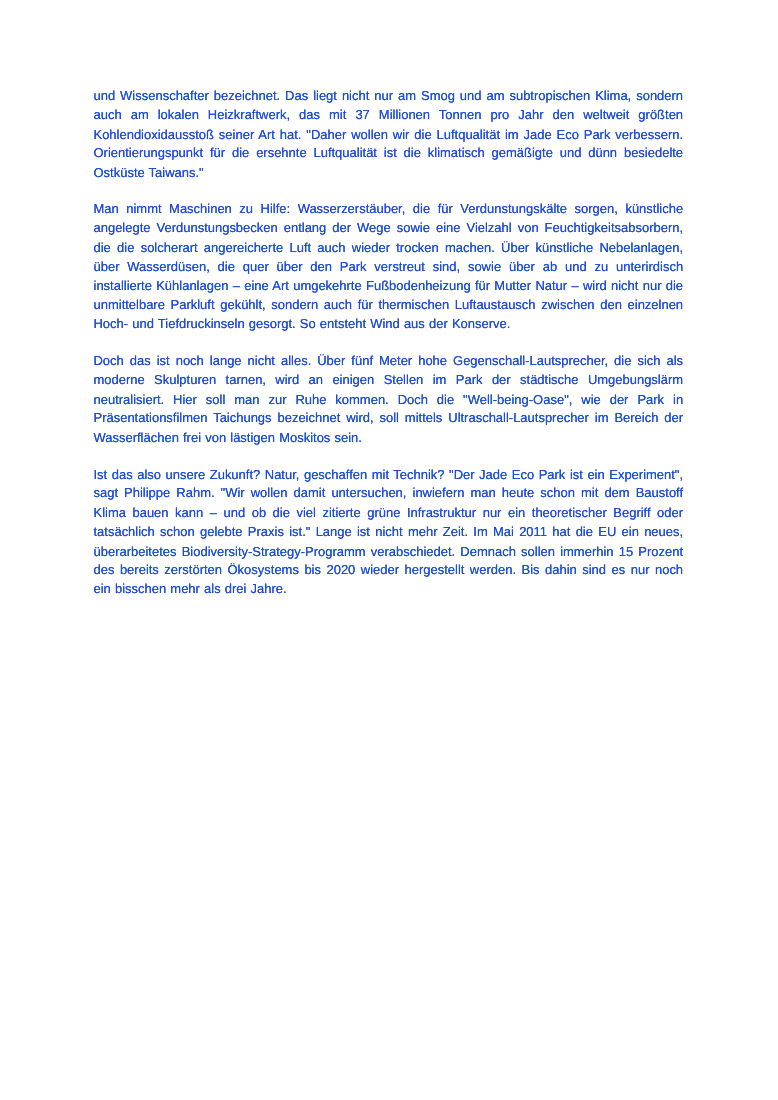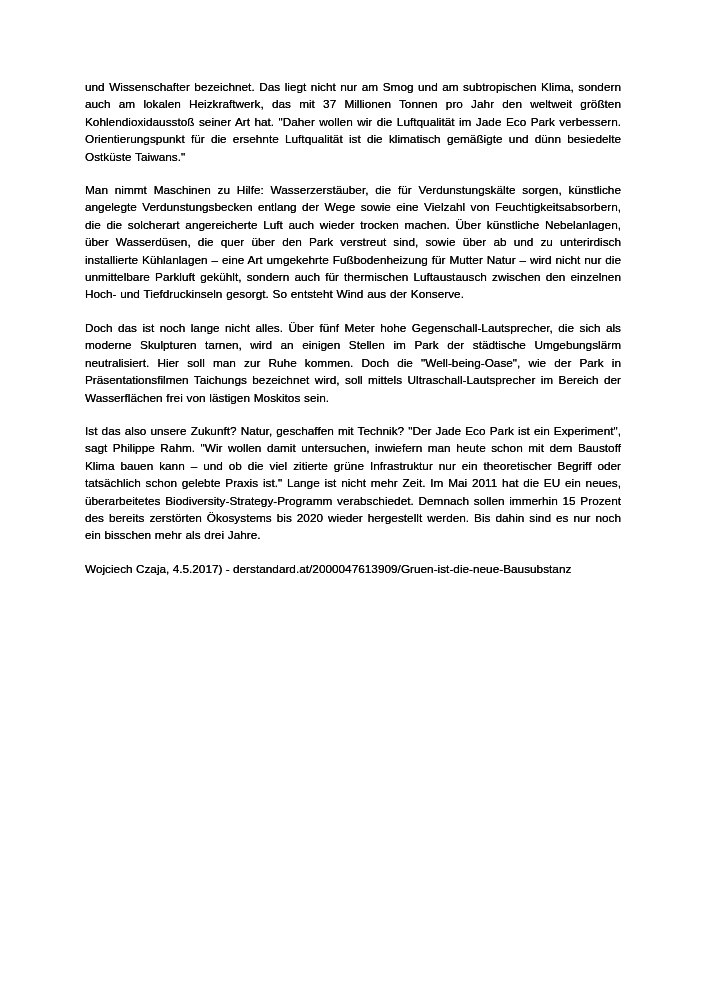--- a/index.html
+++ b/index.html
@@ -13,21 +13,21 @@
     height: 1000px;
     background: #ffffff;
     overflow: hidden;
     font-family: "Liberation Sans", sans-serif;
   }
   .content {
     position: absolute;
     left: 85px;
     top: 79px;
     width: 536px;
-    color: #000000;
+    color: #1d4ed8;
   }
   .content p {
     font-size: 11.8px;
     line-height: 17.4px;
     margin: 0 0 16px 0;
     
     text-shadow: 0 0 0.3px currentColor;
   }
   .body-para {
     text-align: justify;
@@ -42,15 +42,14 @@
 </style>
 </head>
 <body>
 
 <div class="page">
   <div class="content">
     <p class="body-para">und Wissenschafter bezeichnet. Das liegt nicht nur am Smog und am subtropischen Klima, sondern auch am lokalen Heizkraftwerk, das mit 37 Millionen Tonnen pro Jahr den weltweit größten Kohlendioxidausstoß seiner Art hat. "Daher wollen wir die Luftqualität im Jade Eco Park verbessern. Orientierungspunkt für die ersehnte Luftqualität ist die klimatisch gemäßigte und dünn besiedelte Ostküste Taiwans."</p>
     <p class="body-para">Man nimmt Maschinen zu Hilfe: Wasserzerstäuber, die für Verdunstungskälte sorgen, künstliche angelegte Verdunstungsbecken entlang der Wege sowie eine Vielzahl von Feuchtigkeitsabsorbern, die die solcherart angereicherte Luft auch wieder trocken machen. Über künstliche Nebelanlagen, über Wasserdüsen, die quer über den Park verstreut sind, sowie über ab und zu unterirdisch installierte Kühlanlagen – eine Art umgekehrte Fußbodenheizung für Mutter Natur – wird nicht nur die unmittelbare Parkluft gekühlt, sondern auch für thermischen Luftaustausch zwischen den einzelnen Hoch- und Tiefdruckinseln gesorgt. So entsteht Wind aus der Konserve.</p>
     <p class="body-para">Doch das ist noch lange nicht alles. Über fünf Meter hohe Gegenschall-Lautsprecher, die sich als moderne Skulpturen tarnen, wird an einigen Stellen im Park der städtische Umgebungslärm neutralisiert. Hier soll man zur Ruhe kommen. Doch die "Well-being-Oase", wie der Park in Präsentationsfilmen Taichungs bezeichnet wird, soll mittels Ultraschall-Lautsprecher im Bereich der Wasserflächen frei von lästigen Moskitos sein.</p>
     <p class="body-para">Ist das also unsere Zukunft? Natur, geschaffen mit Technik? "Der Jade Eco Park ist ein Experiment", sagt Philippe Rahm. "Wir wollen damit untersuchen, inwiefern man heute schon mit dem Baustoff Klima bauen kann – und ob die viel zitierte grüne Infrastruktur nur ein theoretischer Begriff oder tatsächlich schon gelebte Praxis ist." Lange ist nicht mehr Zeit. Im Mai 2011 hat die EU ein neues, überarbeitetes Biodiversity-Strategy-Programm verabschiedet. Demnach sollen immerhin 15 Prozent des bereits zerstörten Ökosystems bis 2020 wieder hergestellt werden. Bis dahin sind es nur noch ein bisschen mehr als drei Jahre.</p>
-    <p class="byline">Wojciech Czaja, 4.5.2017) - derstandard.at/2000047613909/Gruen-ist-die-neue-Bausubstanz</p>
   </div>
 </div>
 
 </body></html>

